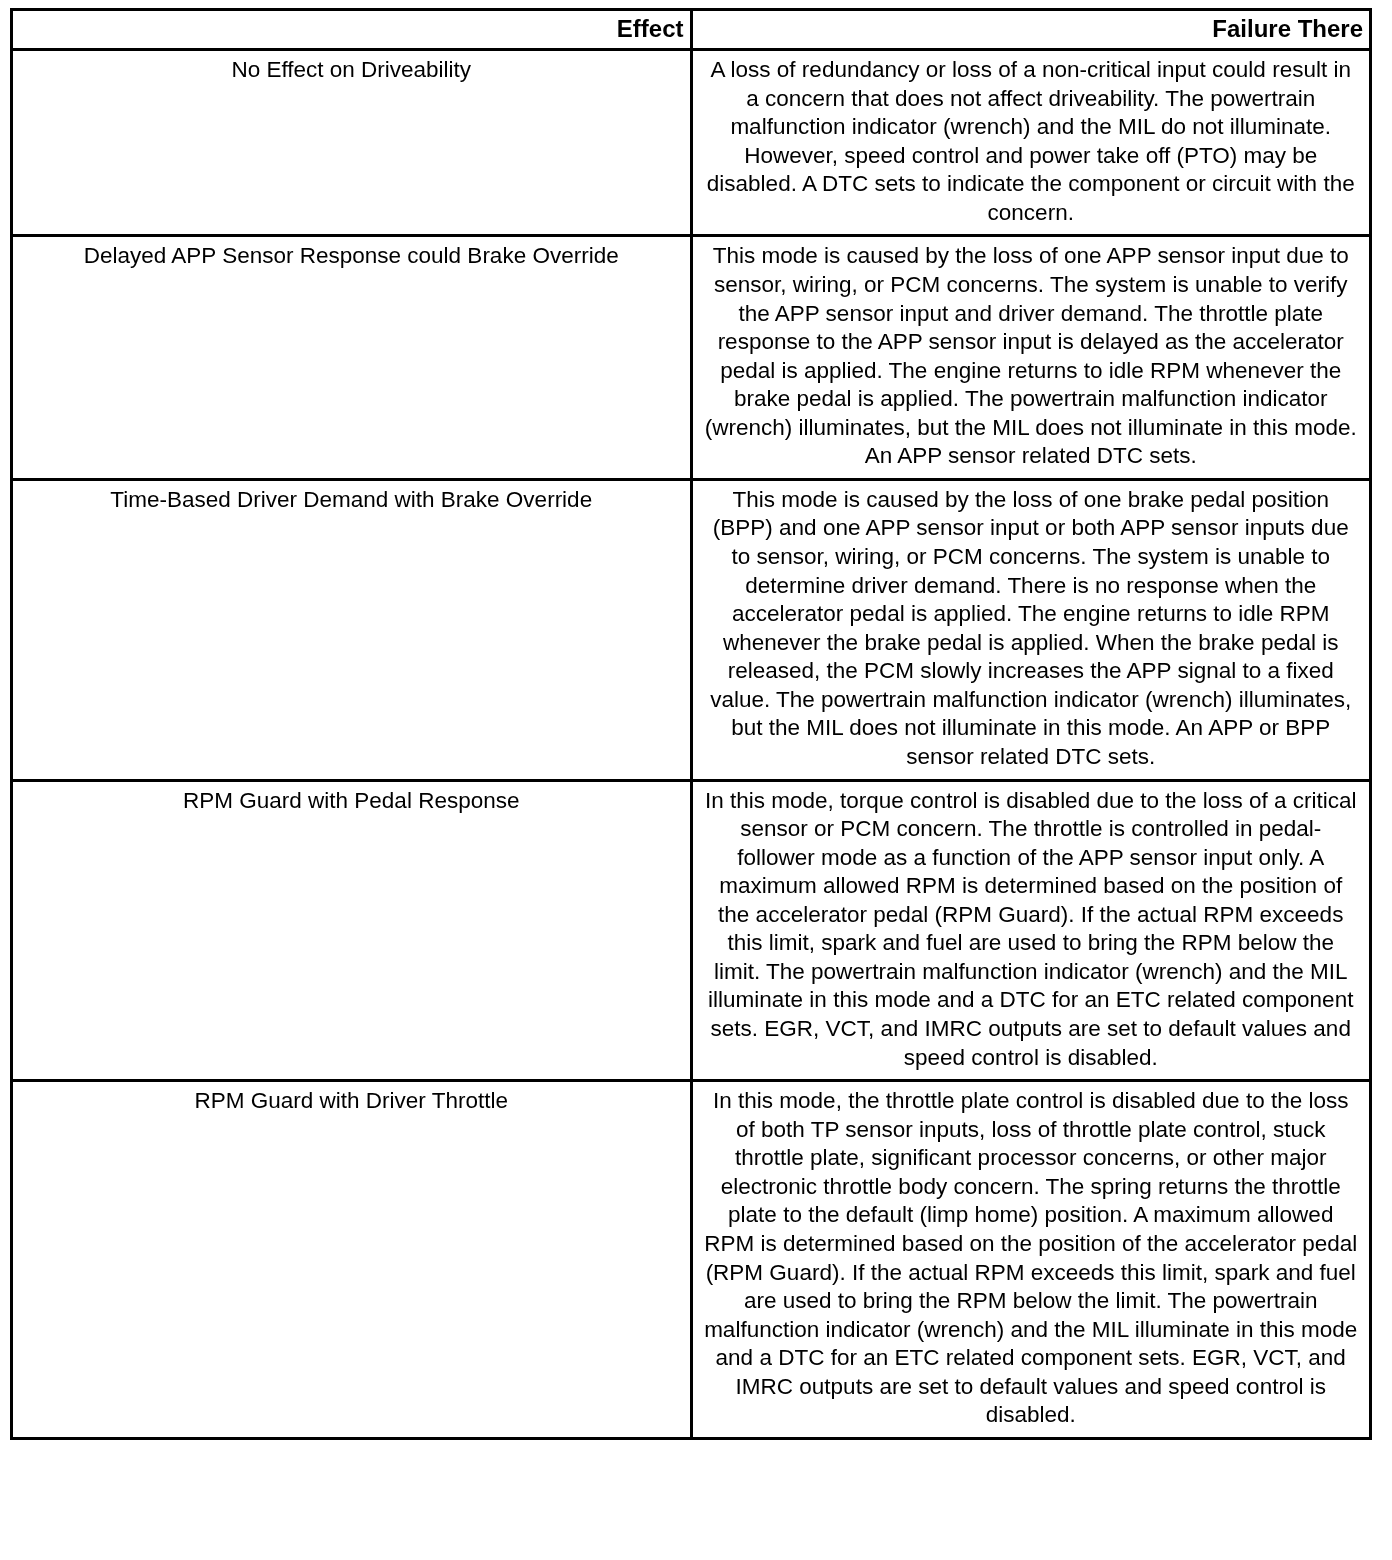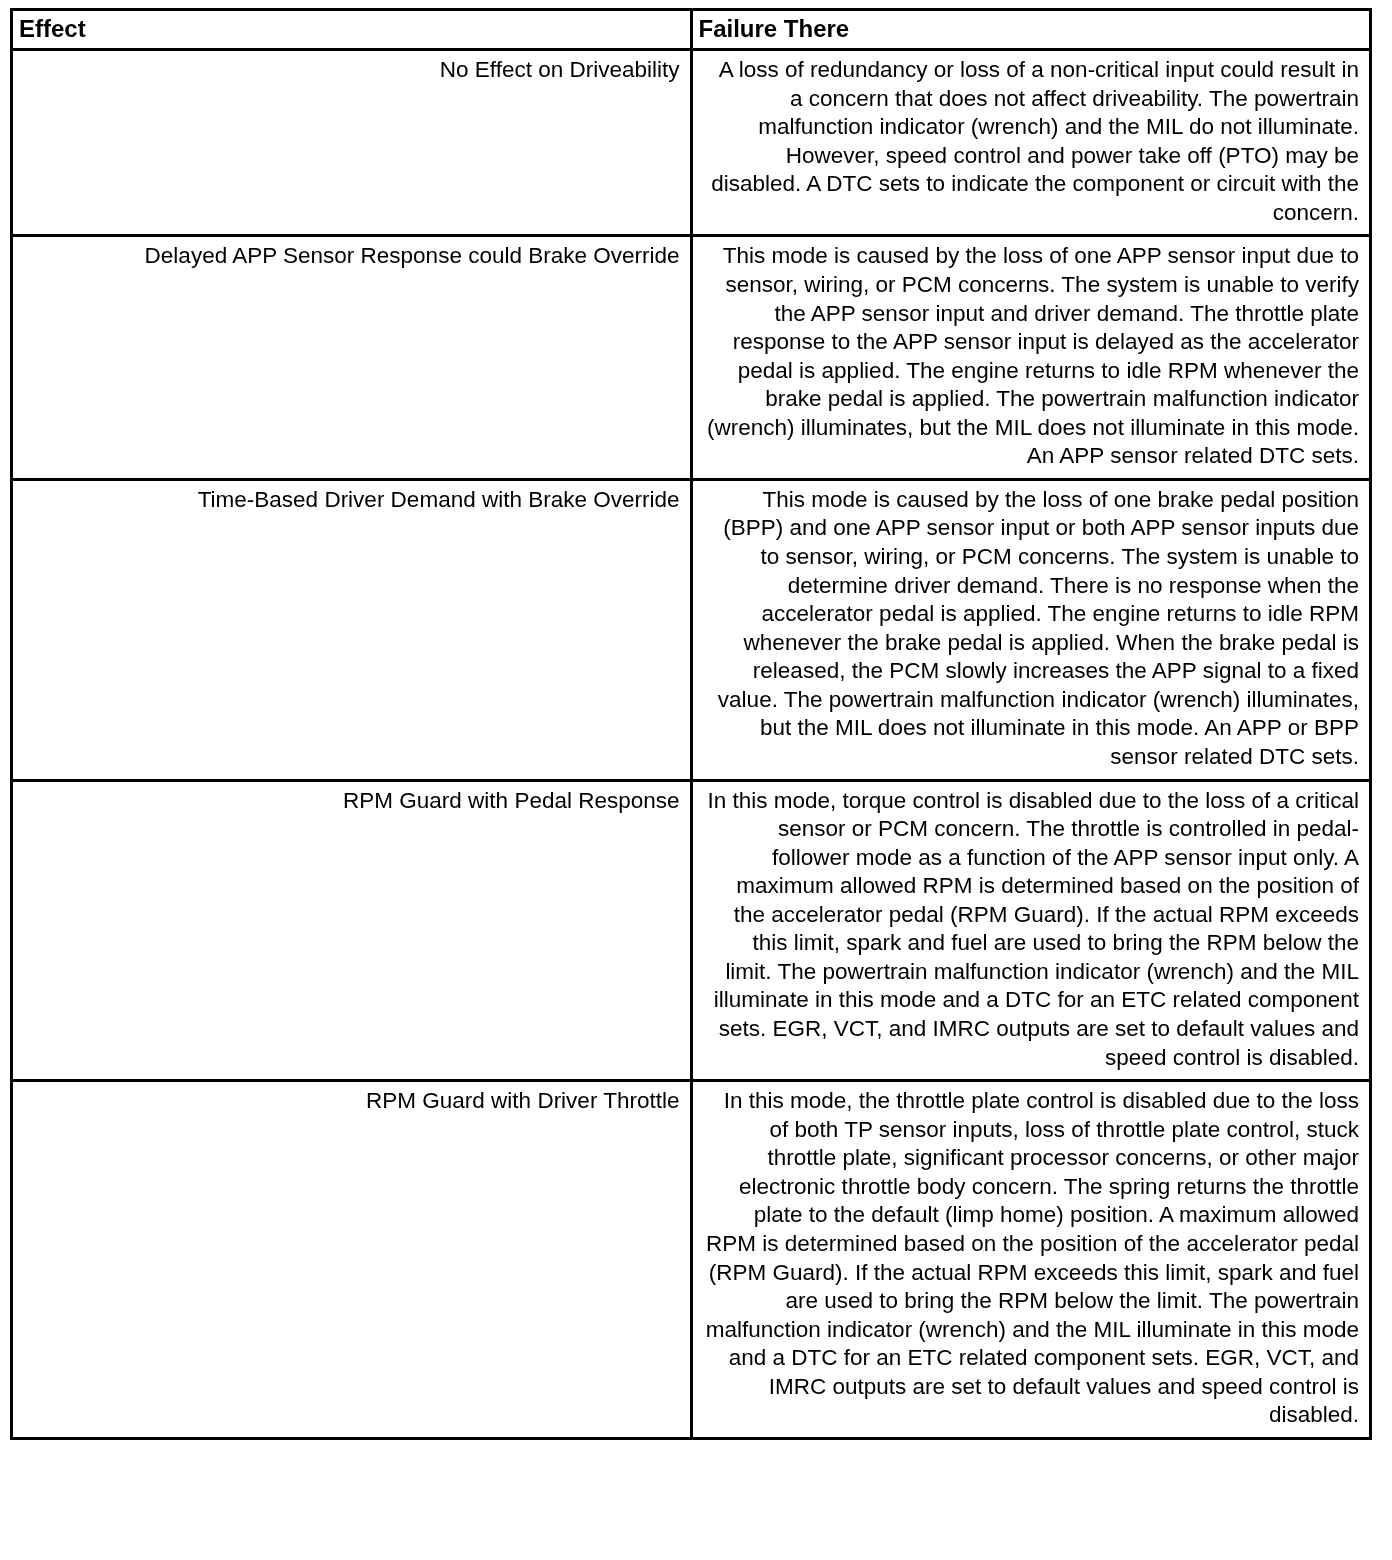--- a/index.html
+++ b/index.html
@@ -26,30 +26,30 @@
     width: 1362px;
     border-collapse: collapse;
     table-layout: fixed;
   }
   table.fmea, table.fmea th, table.fmea td {
     border: 3px solid #000000;
   }
   table.fmea th {
     font-size: 24px;
     font-weight: bold;
-    text-align: left;
+    text-align: right;
     padding: 4px 6px 5px 6px;
     background: #ffffff;
   }
   table.fmea td {
     vertical-align: top;
     font-size: 22.5px;
     line-height: 1.27;
     padding: 5px 10px 7px 10px;
-    text-align: right;
+    text-align: center;
   }
   td.effect-cell {
     width: 49.2%;
     text-align: center;
   }
   td.failure-cell {
     width: 50.8%;
     text-align: center;
   }
 </style>

